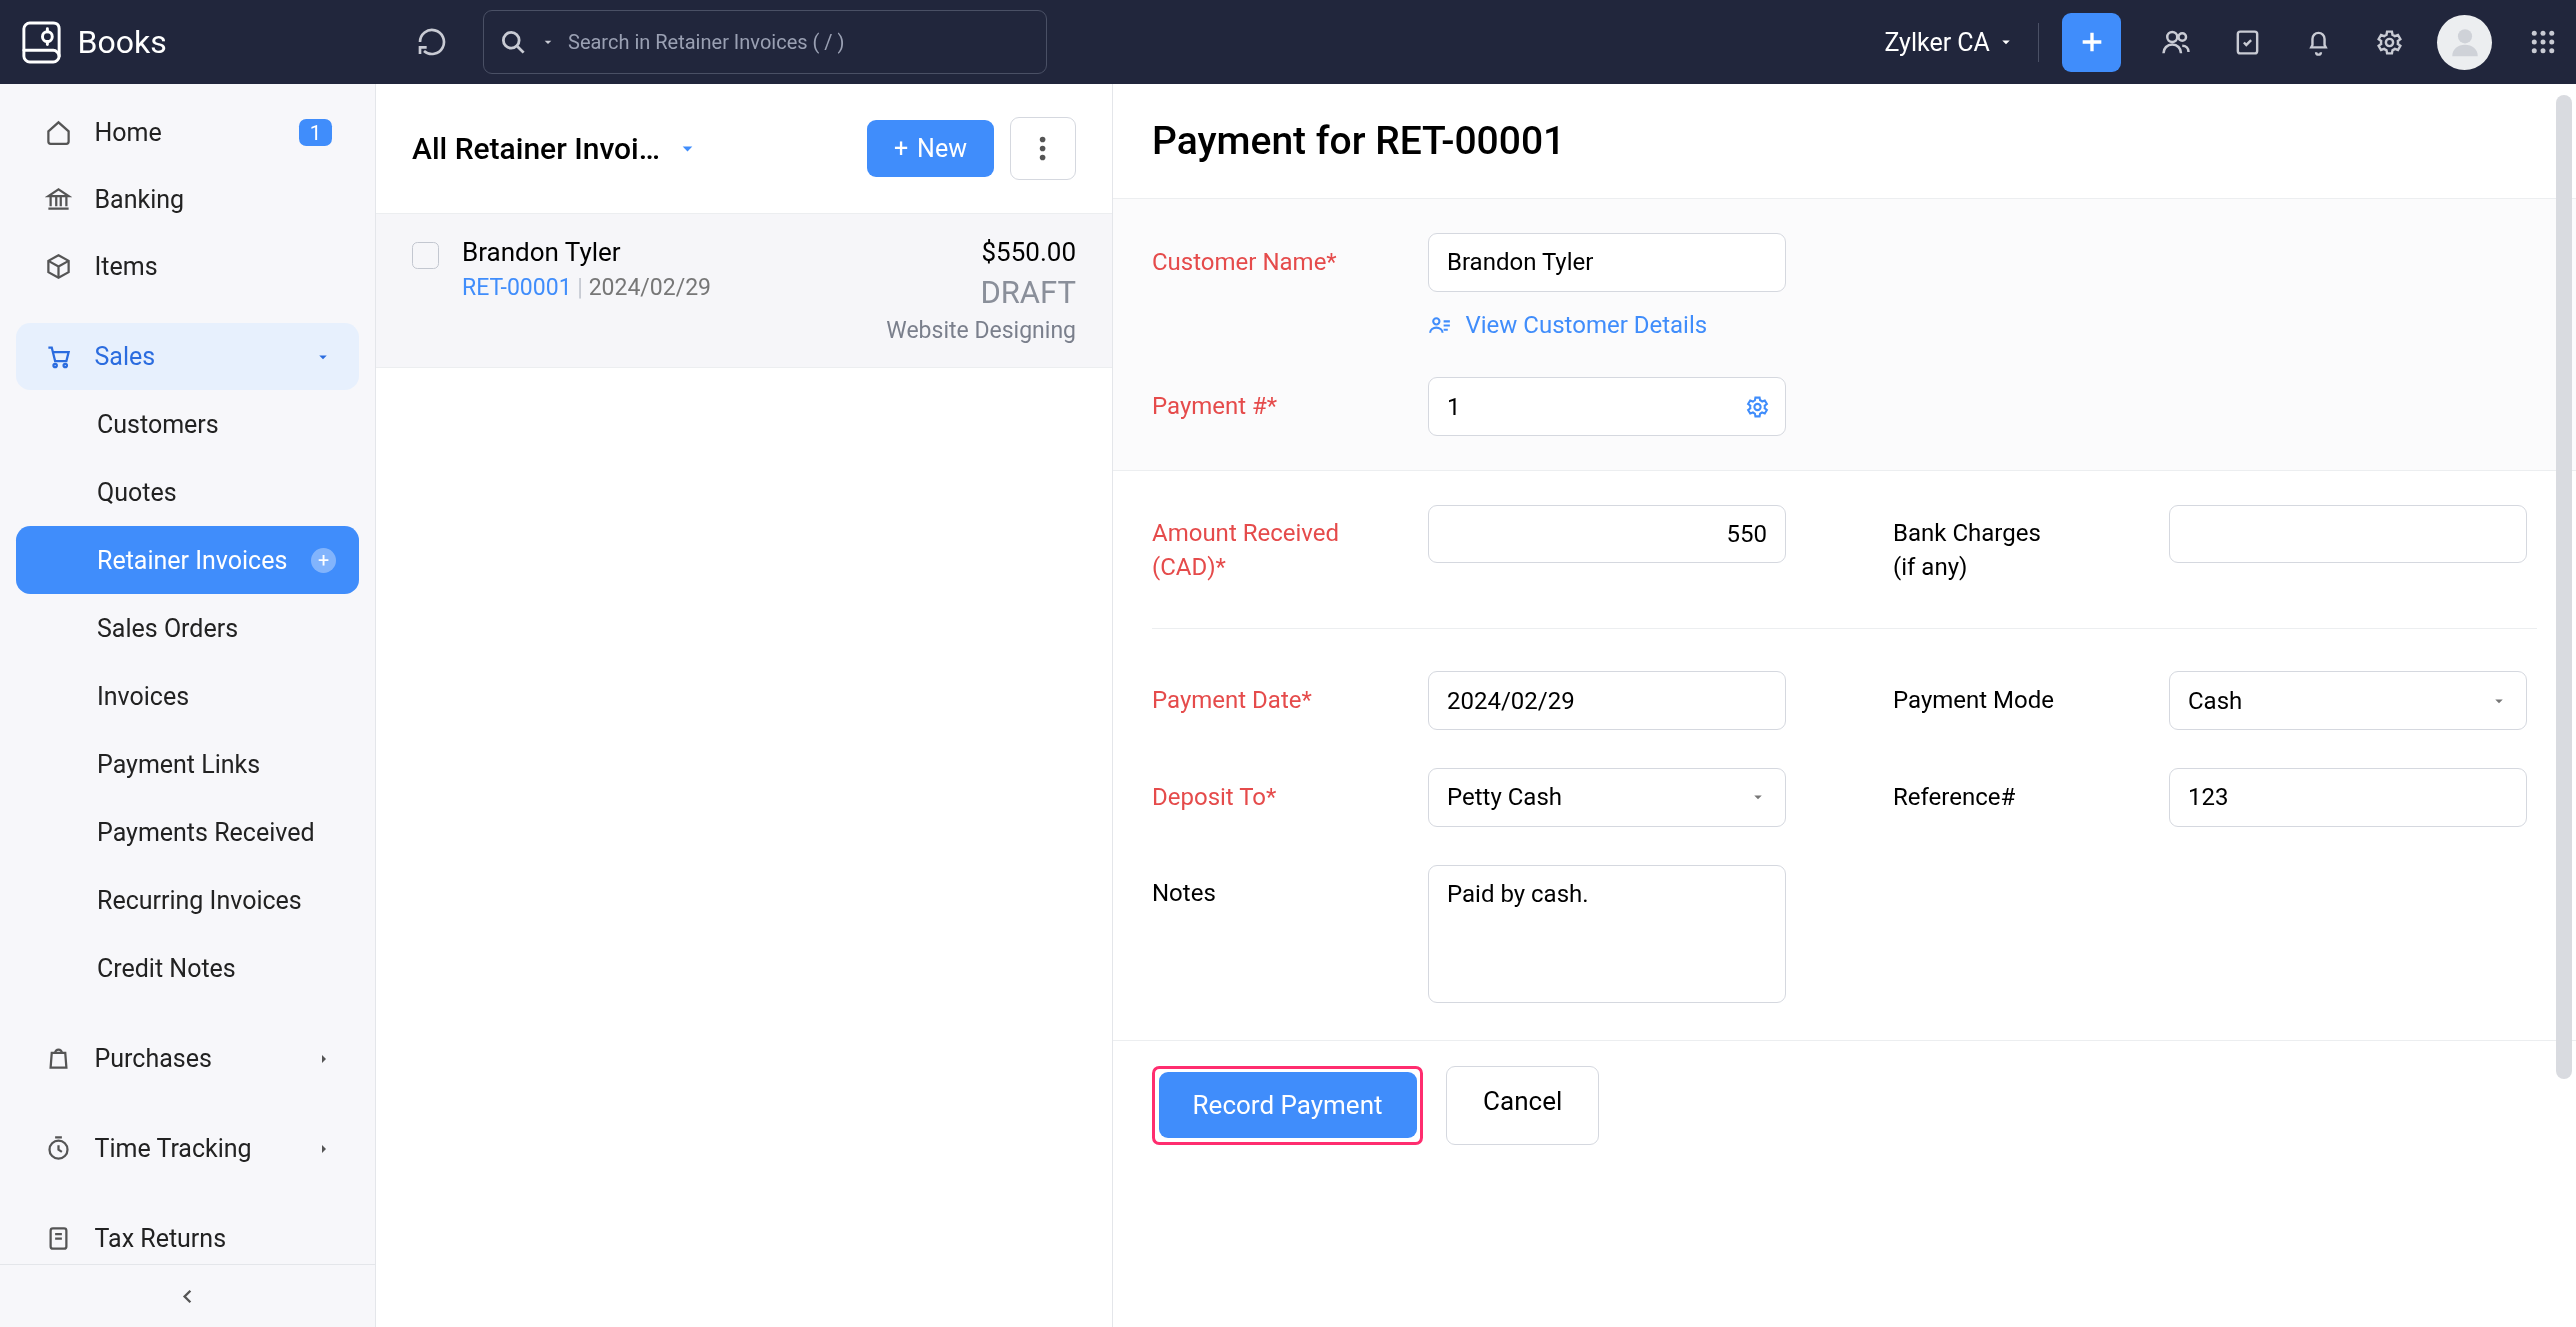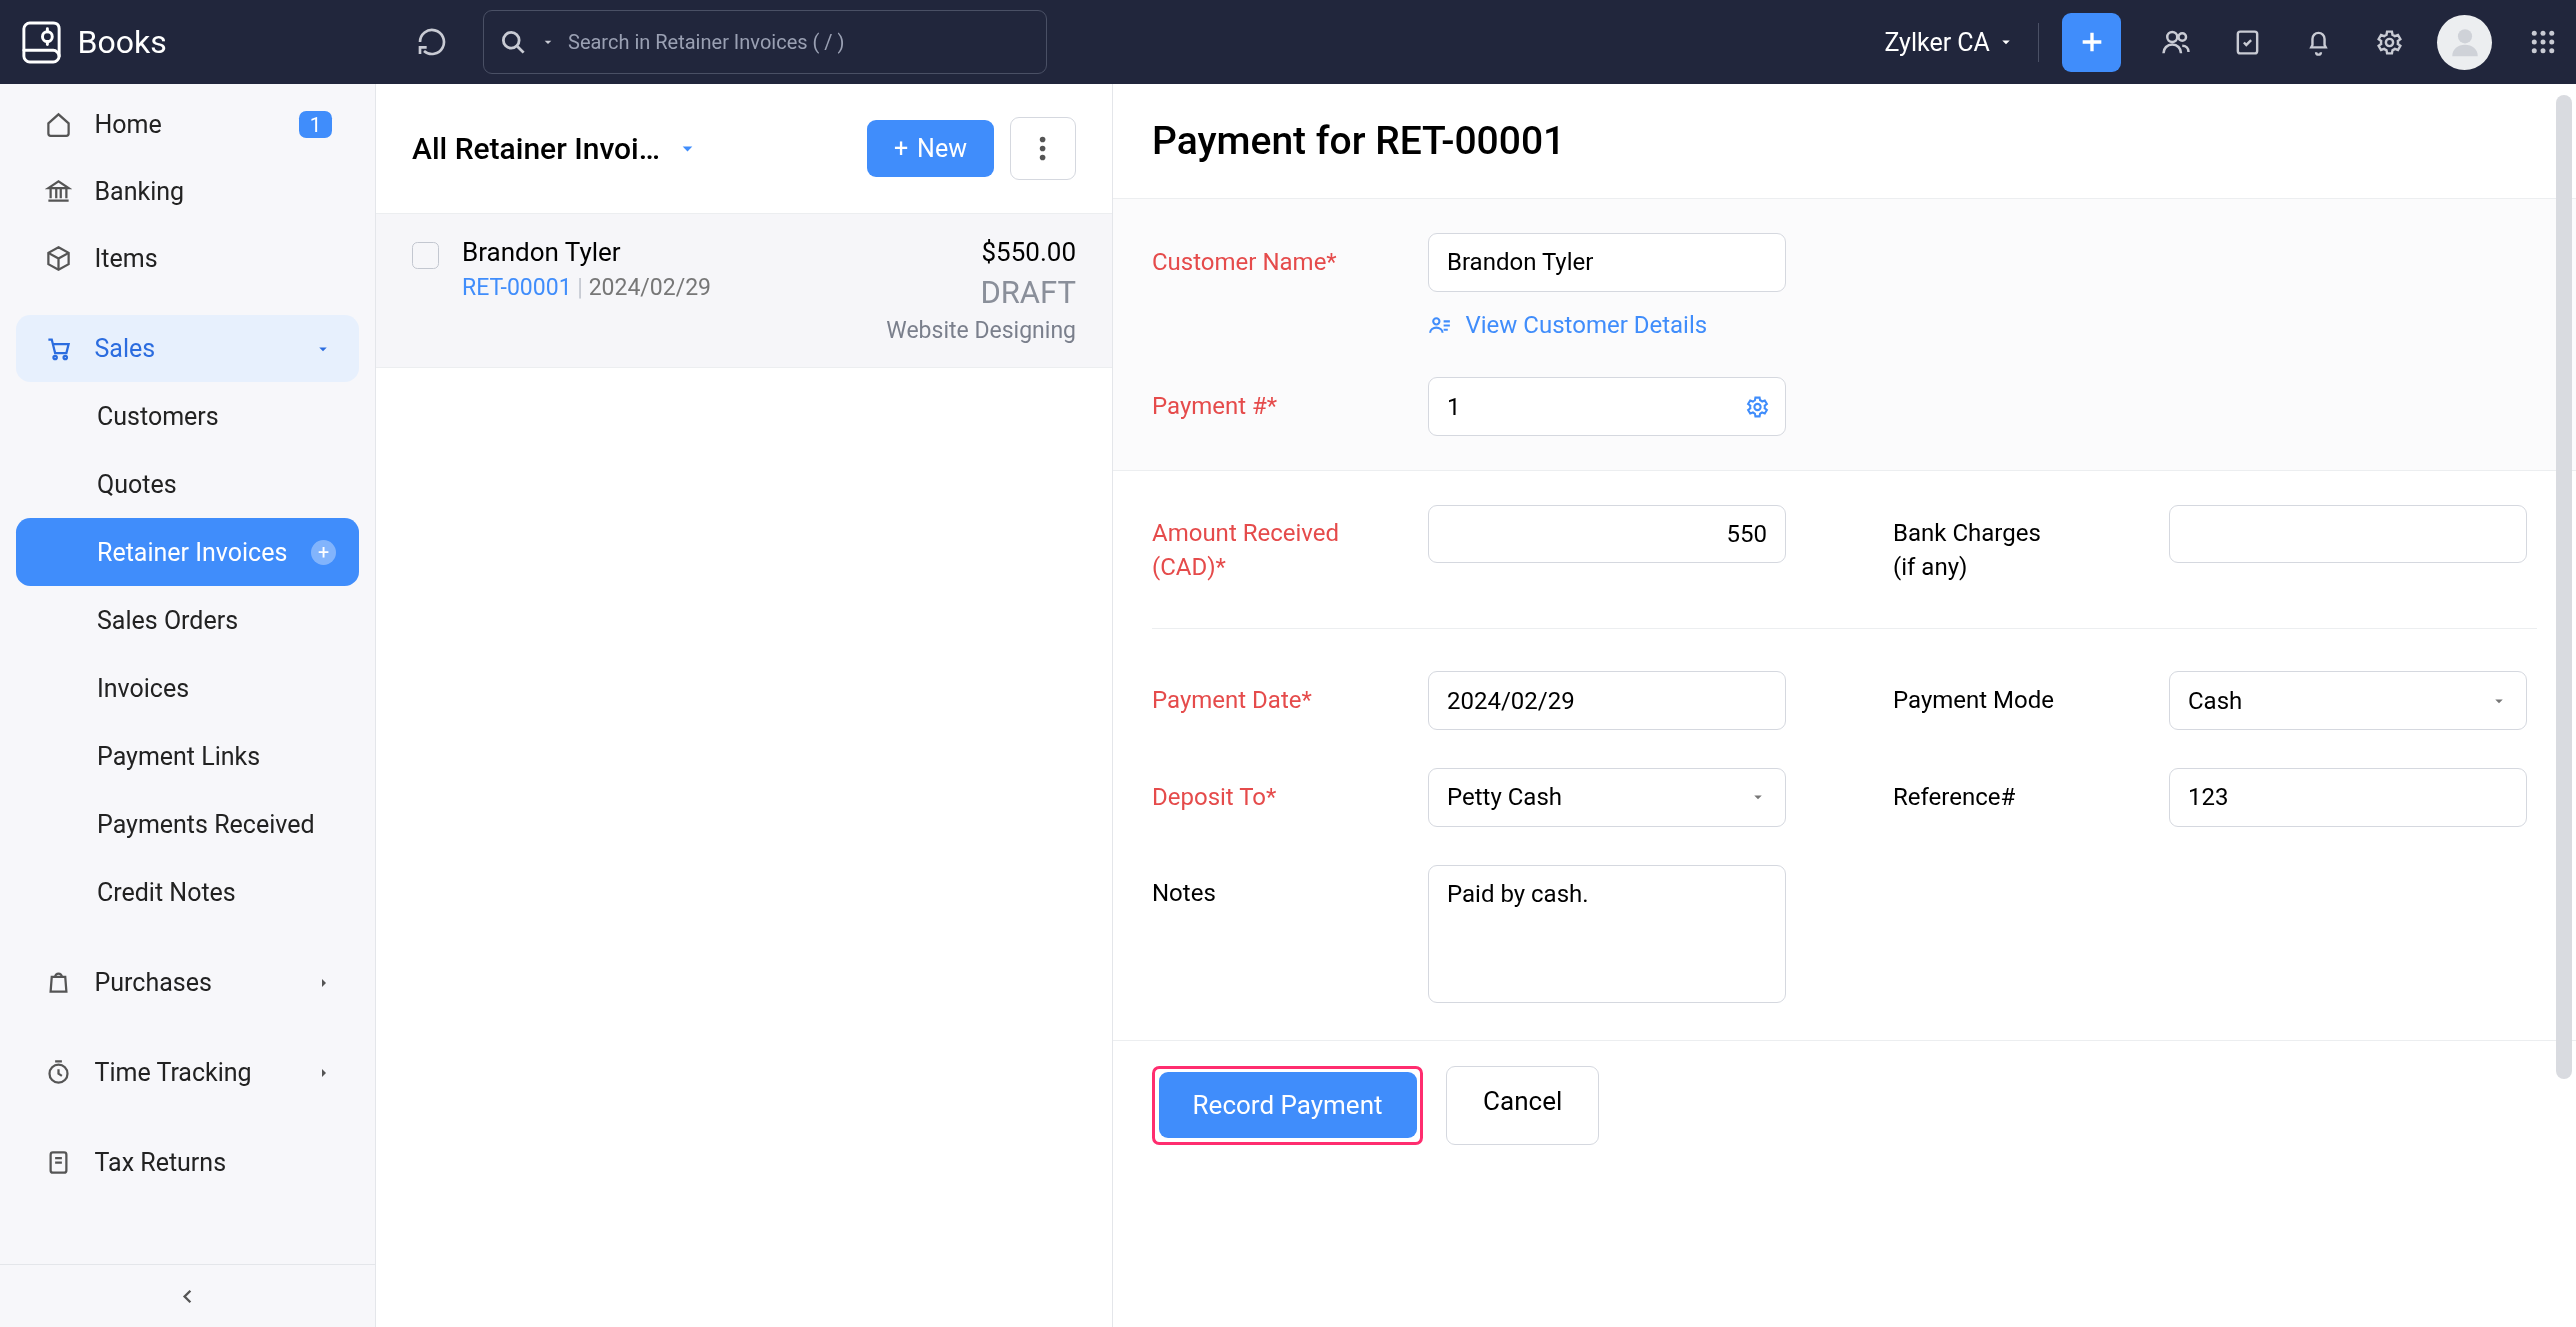--- a/index.html
+++ b/index.html
@@ -22,21 +22,21 @@
 .top-icons { display: flex; align-items: center; gap: 39px; margin-left: 39px; }
 .top-icon { width: 32px; height: 32px; cursor: pointer; display: flex; align-items: center; justify-content: center; }
 .avatar { width: 55px; height: 55px; background: #eceef0; border-radius: 50%; margin-left: 32px; cursor: pointer; display:flex; align-items:center; justify-content:center;}
 .avatar svg { width:34px; height:34px; }
 .apps-grid { margin-left: 36px; cursor: pointer; }
 
 
 .main { flex: 1; display: flex; min-height: 0; }
 
 
-.sidebar { width: 376px; background: #f7f7fa; border-right: 0.9px solid #e4e6ea; display: flex; flex-direction: column; padding-top: 7px; position: relative; }
+.sidebar { width: 376px; background: #f7f7fa; border-right: 0.9px solid #e4e6ea; display: flex; flex-direction: column; padding-top: 15px; position: relative; }
 .nav-item { display: flex; align-items: center; height: 67px; padding: 0 27px; font-size: 25px; color: #222; cursor: pointer; gap: 21.5px; border-radius: 14.3px; margin: 0 16px; }
 .nav-item .icon { width: 30px; height: 30px; display: flex; align-items: center; justify-content: center; color:#555;}
 .nav-item.active-group { background: #e7f0fd; color: #2b6cdf; }
 .nav-item.active-group .icon { color:#2b6cdf;}
 .nav-item .badge { margin-left: auto; background: #408dfb; color: #fff; font-size: 20.6px; padding: 1.8px 10.7px; border-radius: 7.2px; }
 .nav-item .caret { margin-left: auto; color: #777; }
 .subnav { display: flex; flex-direction: column; }
 .sub-item { height: 68px; display: flex; align-items: center; padding-left: 81px; padding-right: 23px; font-size: 25px; color: #222; cursor: pointer; border-radius: 14.3px; margin: 0 16px; }
 .sub-item.active { background: #408dfb; color: #fff; }
 .sub-item .add-circle { margin-left: auto; width: 25px; height: 25px; border-radius: 50%; background: rgba(255,255,255,0.35); display: flex; align-items: center; justify-content: center; font-size: 19.7px; }
@@ -252,20 +252,23 @@
       <div class="sub-item">
           <span>Invoices</span>
         </div>
       <div class="sub-item">
           <span>Payment Links</span>
         </div>
       <div class="sub-item">
           <span>Payments Received</span>
         </div>
       <div class="sub-item">
+          <span>Recurring Invoices</span>
+        </div>
+      <div class="sub-item">
           <span>Credit Notes</span>
         </div>
     </div>
     <div style="height:23px"></div>
     <div class="nav-item">
       <span class="icon">
           <svg viewBox="0 0 24 24" width="27" height="27" fill="none" stroke="currentColor" stroke-width="2">
             <path d="M6 7h12l1 13H5zM9 7a3 3 0 1 1 6 0"></path>
           </svg>
         </span>

